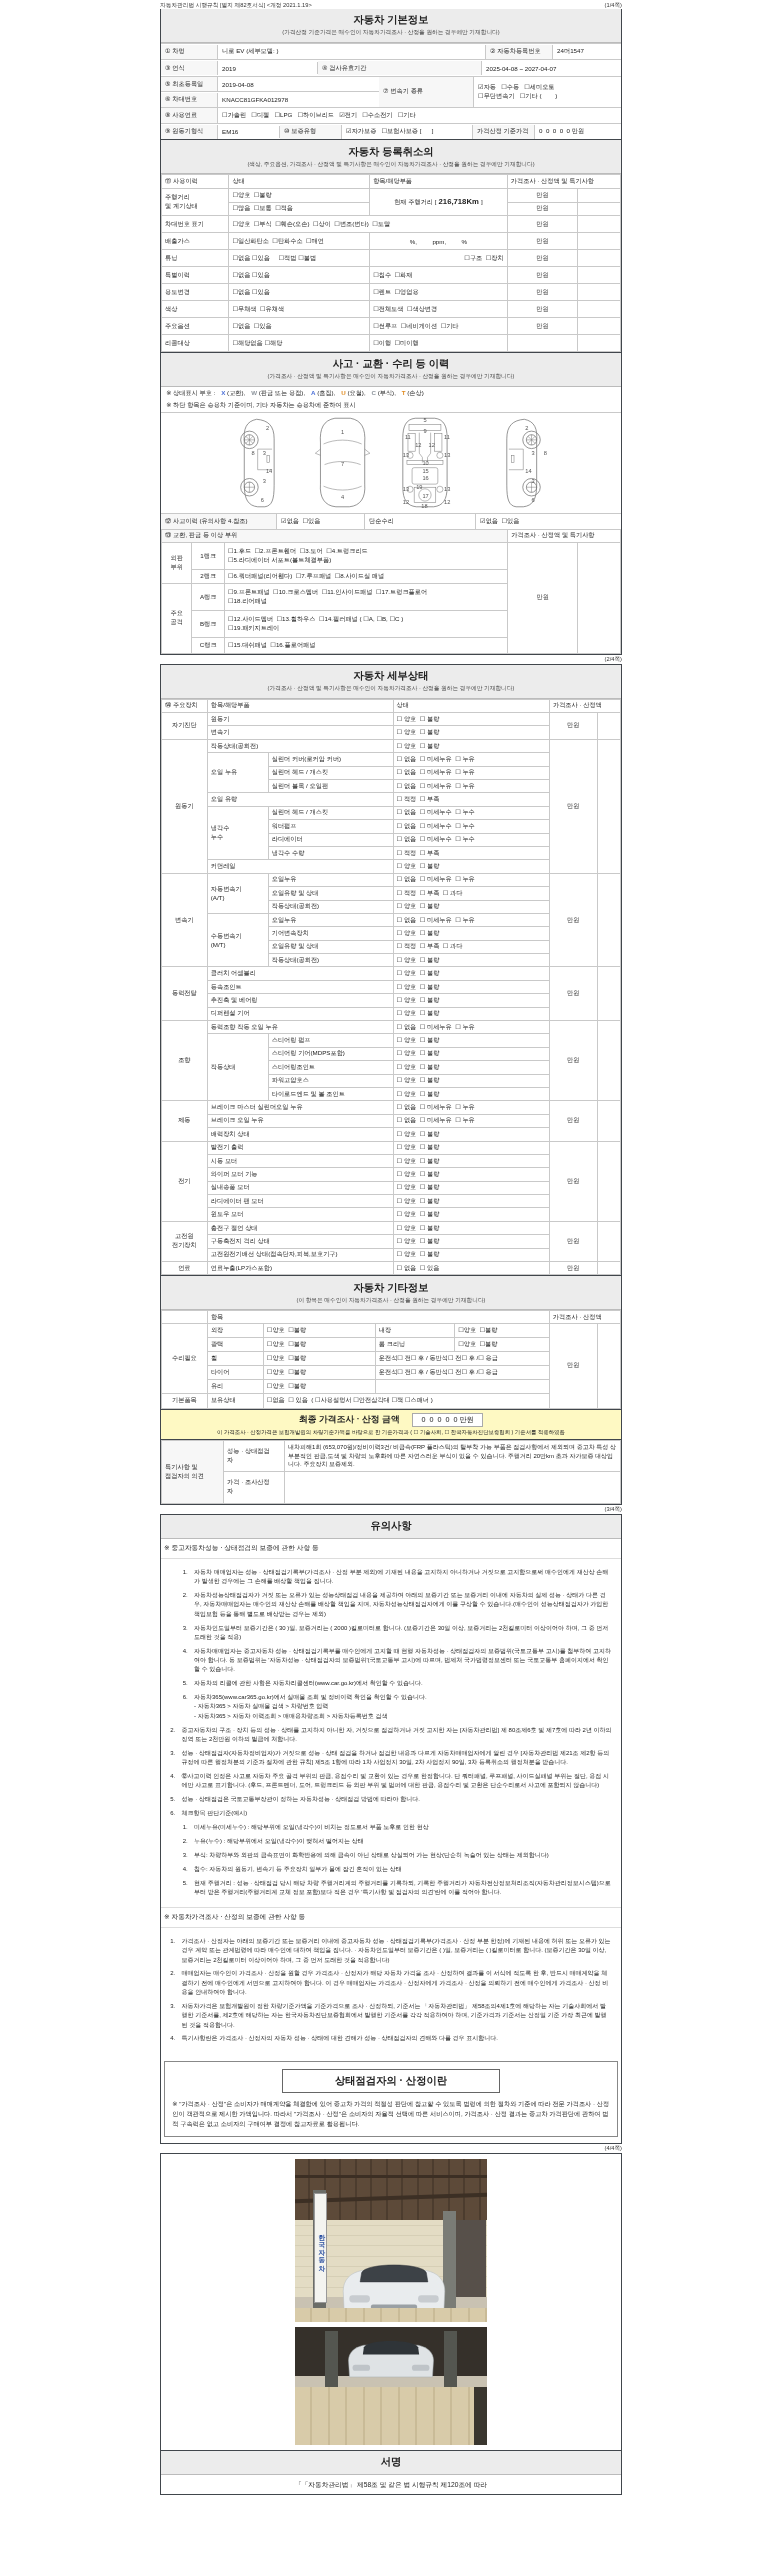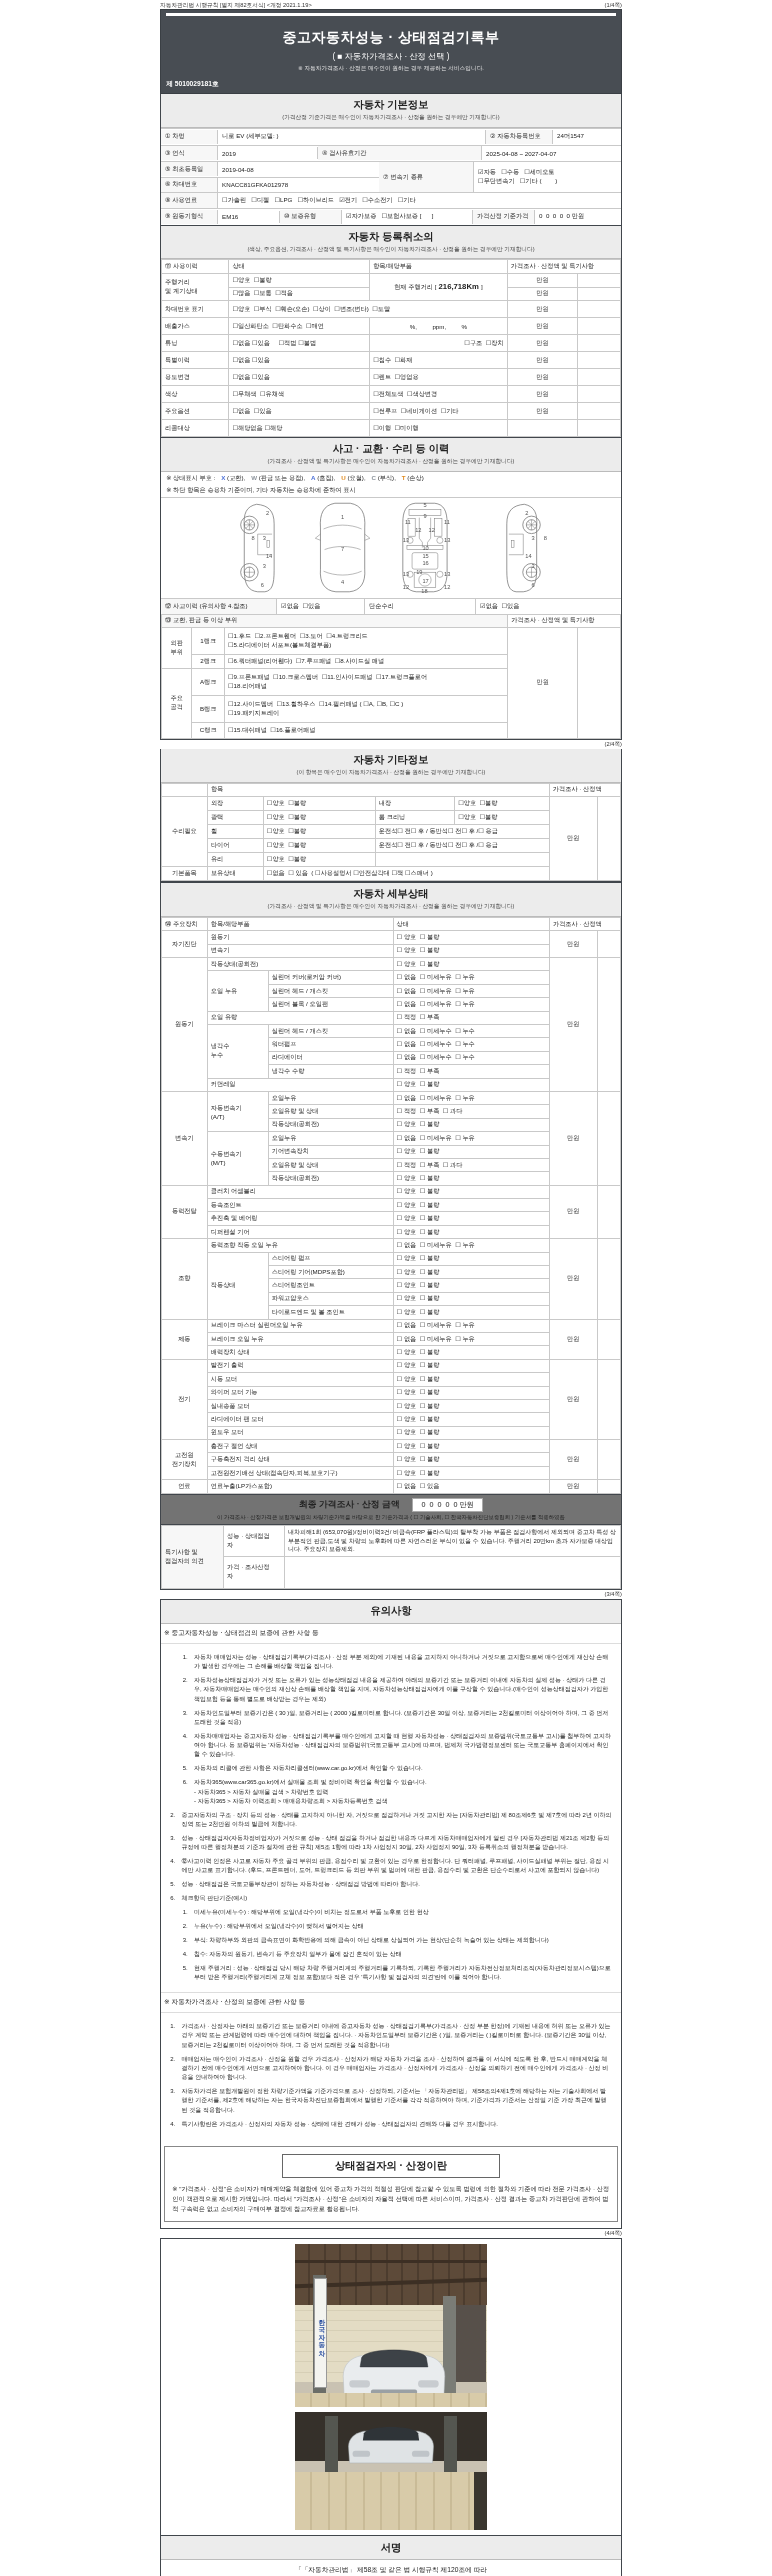--- a/index.html
+++ b/index.html
@@ -68,27 +68,20 @@
 </head>
 <body>
 
 <div class="page">
 
   <div class="meta">
     <span>자동차관리법 시행규칙 [별지 제82호서식] &lt;개정 2021.1.19&gt;</span>
     <span>(1/4쪽)</span>
   </div>
 
-  <div class="dkhead">
-    <div class="wline"></div>
-    <div class="t1">중고자동차성능 · 상태점검기록부</div>
-    <div class="t2">( ■ 자동차가격조사 · 산정 선택 )</div>
-    <div class="t3">※ 자동차가격조사 · 산정은 매수인이 원하는 경우 제공하는 서비스입니다.</div>
-    <div class="docno">제 5010029181호</div>
-  </div>
 
   <div class="sec">
     <div class="band">
       <div class="bt">자동차 기본정보</div>
       <div class="bs">(가격산정 기준가격은 매수인이 자동차가격조사 · 산정을 원하는 경우에만 기재합니다)</div>
     </div>
     <div class="brow" style="height:15.5px;align-items:center;">
       <div class="bcell lab" style="width:57px">① 차명</div>
       <div class="bcell" style="width:268px">니로 EV (세부모델: )</div>
       <div class="bcell lab" style="width:67px">② 자동차등록번호</div>
@@ -385,20 +378,249 @@
       <tr style="height:15.5px">
         <td class="cen">C랭크</td>
         <td class="s">☐15.대쉬패널  ☐16.플로어패널</td>
       </tr>
     </tbody>
       </table>
   </div>
 
   <div class="pagemark">(2/4쪽)</div>
 
+  <div class="sec first">
+    <div class="band">
+      <div class="bt">자동차 세부상태</div>
+      <div class="bs">(가격조사 · 산정액 및 특기사항은 매수인이 자동차가격조사 · 산정을 원하는 경우에만 기재합니다)</div>
+    </div>
+    <table class="dt">
+      <colgroup>
+          <col style="width:45px">
+          <col style="width:60px">
+          <col style="width:123px">
+          <col style="width:154px">
+          <col style="width:47px">
+          <col style="width:23px">
+        </colgroup>
+      <tbody>
+          <tr style="height:13.4px">
+        <th>⑭ 주요장치</th>
+        <th colspan="2">항목/해당부품</th>
+        <th>상태</th>
+        <th colspan="2">가격조사 · 산정액</th>
+      </tr>
+      <tr style="height:13.4px">
+            <td rowspan="2" class="cen">자기진단</td>
+            <td colspan="2">원동기</td>
+            <td class="s">☐ 양호  ☐ 불량</td>
+            <td rowspan="2" class="price">만원</td>
+            <td rowspan="2"></td>
+          </tr>
+      <tr style="height:13.4px">
+            <td colspan="2">변속기</td>
+            <td class="s">☐ 양호  ☐ 불량</td>
+          </tr>
+      <tr style="height:13.4px">
+            <td rowspan="10" class="cen">원동기</td>
+            <td colspan="2">작동상태(공회전)</td>
+            <td class="s">☐ 양호  ☐ 불량</td>
+            <td rowspan="10" class="price">만원</td>
+            <td rowspan="10"></td>
+          </tr>
+      <tr style="height:13.4px">
+            <td rowspan="3" class="pre">오일 누유</td>
+            <td>실린더 커버(로커암 커버)</td>
+            <td class="s">☐ 없음  ☐ 미세누유  ☐ 누유</td>
+          </tr>
+      <tr style="height:13.4px">
+            <td>실린더 헤드 / 개스킷</td>
+            <td class="s">☐ 없음  ☐ 미세누유  ☐ 누유</td>
+          </tr>
+      <tr style="height:13.4px">
+            <td>실린더 블록 / 오일팬</td>
+            <td class="s">☐ 없음  ☐ 미세누유  ☐ 누유</td>
+          </tr>
+      <tr style="height:13.4px">
+            <td colspan="2">오일 유량</td>
+            <td class="s">☐ 적정  ☐ 부족</td>
+          </tr>
+      <tr style="height:13.4px">
+            <td rowspan="4" class="pre">냉각수
+누수</td>
+            <td>실린더 헤드 / 개스킷</td>
+            <td class="s">☐ 없음  ☐ 미세누수  ☐ 누수</td>
+          </tr>
+      <tr style="height:13.4px">
+            <td>워터펌프</td>
+            <td class="s">☐ 없음  ☐ 미세누수  ☐ 누수</td>
+          </tr>
+      <tr style="height:13.4px">
+            <td>라디에이터</td>
+            <td class="s">☐ 없음  ☐ 미세누수  ☐ 누수</td>
+          </tr>
+      <tr style="height:13.4px">
+            <td>냉각수 수량</td>
+            <td class="s">☐ 적정  ☐ 부족</td>
+          </tr>
+      <tr style="height:13.4px">
+            <td colspan="2">커먼레일</td>
+            <td class="s">☐ 양호  ☐ 불량</td>
+          </tr>
+      <tr style="height:13.4px">
+            <td rowspan="7" class="cen">변속기</td>
+            <td rowspan="3" class="pre">자동변속기
+(A/T)</td>
+            <td>오일누유</td>
+            <td class="s">☐ 없음  ☐ 미세누유  ☐ 누유</td>
+            <td rowspan="7" class="price">만원</td>
+            <td rowspan="7"></td>
+          </tr>
+      <tr style="height:13.4px">
+            <td>오일유량 및 상태</td>
+            <td class="s">☐ 적정  ☐ 부족  ☐ 과다</td>
+          </tr>
+      <tr style="height:13.4px">
+            <td>작동상태(공회전)</td>
+            <td class="s">☐ 양호  ☐ 불량</td>
+          </tr>
+      <tr style="height:13.4px">
+            <td rowspan="4" class="pre">수동변속기
+(M/T)</td>
+            <td>오일누유</td>
+            <td class="s">☐ 없음  ☐ 미세누유  ☐ 누유</td>
+          </tr>
+      <tr style="height:13.4px">
+            <td>기어변속장치</td>
+            <td class="s">☐ 양호  ☐ 불량</td>
+          </tr>
+      <tr style="height:13.4px">
+            <td>오일유량 및 상태</td>
+            <td class="s">☐ 적정  ☐ 부족  ☐ 과다</td>
+          </tr>
+      <tr style="height:13.4px">
+            <td>작동상태(공회전)</td>
+            <td class="s">☐ 양호  ☐ 불량</td>
+          </tr>
+      <tr style="height:13.4px">
+            <td rowspan="4" class="cen">동력전달</td>
+            <td colspan="2">클러치 어셈블리</td>
+            <td class="s">☐ 양호  ☐ 불량</td>
+            <td rowspan="4" class="price">만원</td>
+            <td rowspan="4"></td>
+          </tr>
+      <tr style="height:13.4px">
+            <td colspan="2">등속조인트</td>
+            <td class="s">☐ 양호  ☐ 불량</td>
+          </tr>
+      <tr style="height:13.4px">
+            <td colspan="2">추진축 및 베어링</td>
+            <td class="s">☐ 양호  ☐ 불량</td>
+          </tr>
+      <tr style="height:13.4px">
+            <td colspan="2">디퍼렌셜 기어</td>
+            <td class="s">☐ 양호  ☐ 불량</td>
+          </tr>
+      <tr style="height:13.4px">
+            <td rowspan="6" class="cen">조향</td>
+            <td colspan="2">동력조향 작동 오일 누유</td>
+            <td class="s">☐ 없음  ☐ 미세누유  ☐ 누유</td>
+            <td rowspan="6" class="price">만원</td>
+            <td rowspan="6"></td>
+          </tr>
+      <tr style="height:13.4px">
+            <td rowspan="5">작동상태</td>
+            <td>스티어링 펌프</td>
+            <td class="s">☐ 양호  ☐ 불량</td>
+          </tr>
+      <tr style="height:13.4px">
+            <td>스티어링 기어(MDPS포함)</td>
+            <td class="s">☐ 양호  ☐ 불량</td>
+          </tr>
+      <tr style="height:13.4px">
+            <td>스티어링조인트</td>
+            <td class="s">☐ 양호  ☐ 불량</td>
+          </tr>
+      <tr style="height:13.4px">
+            <td>파워고압호스</td>
+            <td class="s">☐ 양호  ☐ 불량</td>
+          </tr>
+      <tr style="height:13.4px">
+            <td>타이로드엔드 및 볼 조인트</td>
+            <td class="s">☐ 양호  ☐ 불량</td>
+          </tr>
+      <tr style="height:13.4px">
+            <td rowspan="3" class="cen">제동</td>
+            <td colspan="2">브레이크 마스터 실린더오일 누유</td>
+            <td class="s">☐ 없음  ☐ 미세누유  ☐ 누유</td>
+            <td rowspan="3" class="price">만원</td>
+            <td rowspan="3"></td>
+          </tr>
+      <tr style="height:13.4px">
+            <td colspan="2">브레이크 오일 누유</td>
+            <td class="s">☐ 없음  ☐ 미세누유  ☐ 누유</td>
+          </tr>
+      <tr style="height:13.4px">
+            <td colspan="2">배력장치 상태</td>
+            <td class="s">☐ 양호  ☐ 불량</td>
+          </tr>
+      <tr style="height:13.4px">
+            <td rowspan="6" class="cen">전기</td>
+            <td colspan="2">발전기 출력</td>
+            <td class="s">☐ 양호  ☐ 불량</td>
+            <td rowspan="6" class="price">만원</td>
+            <td rowspan="6"></td>
+          </tr>
+      <tr style="height:13.4px">
+            <td colspan="2">시동 모터</td>
+            <td class="s">☐ 양호  ☐ 불량</td>
+          </tr>
+      <tr style="height:13.4px">
+            <td colspan="2">와이퍼 모터 기능</td>
+            <td class="s">☐ 양호  ☐ 불량</td>
+          </tr>
+      <tr style="height:13.4px">
+            <td colspan="2">실내송풍 모터</td>
+            <td class="s">☐ 양호  ☐ 불량</td>
+          </tr>
+      <tr style="height:13.4px">
+            <td colspan="2">라디에이터 팬 모터</td>
+            <td class="s">☐ 양호  ☐ 불량</td>
+          </tr>
+      <tr style="height:13.4px">
+            <td colspan="2">윈도우 모터</td>
+            <td class="s">☐ 양호  ☐ 불량</td>
+          </tr>
+      <tr style="height:13.4px">
+            <td rowspan="3" class="cen pre">고전원
+전기장치</td>
+            <td colspan="2">충전구 절연 상태</td>
+            <td class="s">☐ 양호  ☐ 불량</td>
+            <td rowspan="3" class="price">만원</td>
+            <td rowspan="3"></td>
+          </tr>
+      <tr style="height:13.4px">
+            <td colspan="2">구동축전지 격리 상태</td>
+            <td class="s">☐ 양호  ☐ 불량</td>
+          </tr>
+      <tr style="height:13.4px">
+            <td colspan="2">고전원전기배선 상태(접속단자,피복,보호기구)</td>
+            <td class="s">☐ 양호  ☐ 불량</td>
+          </tr>
+      <tr style="height:13.4px">
+            <td class="cen">연료</td>
+            <td colspan="2">연료누출(LP가스포함)</td>
+            <td class="s">☐ 없음  ☐ 있음</td>
+            <td class="price">만원</td>
+            <td></td>
+          </tr>
+    </tbody>
+      </table>
+  </div>
+
   <div class="sec">
     <div class="band">
       <div class="bt">자동차 기타정보</div>
       <div class="bs">(이 항목은 매수인이 자동차가격조사 · 산정을 원하는 경우에만 기재합니다)</div>
     </div>
     <table>
       <colgroup>
           <col style="width:45px">
           <col style="width:55px">
           <col style="width:110px">
@@ -445,250 +667,21 @@
           </tr>
       <tr style="height:14.4px">
             <td class="cen">기본품목</td>
             <td>보유상태</td>
             <td colspan="3" class="s">☐없음  ☐ 있음  ( ☐사용설명서 ☐안전삼각대 ☐잭 ☐스패너 )</td>
           </tr>
     </tbody>
       </table>
   </div>
 
-  <div class="sec first">
-    <div class="band">
-      <div class="bt">자동차 세부상태</div>
-      <div class="bs">(가격조사 · 산정액 및 특기사항은 매수인이 자동차가격조사 · 산정을 원하는 경우에만 기재합니다)</div>
-    </div>
-    <table class="dt">
-      <colgroup>
-          <col style="width:45px">
-          <col style="width:60px">
-          <col style="width:123px">
-          <col style="width:154px">
-          <col style="width:47px">
-          <col style="width:23px">
-        </colgroup>
-      <tbody>
-          <tr style="height:13.4px">
-        <th>⑭ 주요장치</th>
-        <th colspan="2">항목/해당부품</th>
-        <th>상태</th>
-        <th colspan="2">가격조사 · 산정액</th>
-      </tr>
-      <tr style="height:13.4px">
-            <td rowspan="2" class="cen">자기진단</td>
-            <td colspan="2">원동기</td>
-            <td class="s">☐ 양호  ☐ 불량</td>
-            <td rowspan="2" class="price">만원</td>
-            <td rowspan="2"></td>
-          </tr>
-      <tr style="height:13.4px">
-            <td colspan="2">변속기</td>
-            <td class="s">☐ 양호  ☐ 불량</td>
-          </tr>
-      <tr style="height:13.4px">
-            <td rowspan="10" class="cen">원동기</td>
-            <td colspan="2">작동상태(공회전)</td>
-            <td class="s">☐ 양호  ☐ 불량</td>
-            <td rowspan="10" class="price">만원</td>
-            <td rowspan="10"></td>
-          </tr>
-      <tr style="height:13.4px">
-            <td rowspan="3" class="pre">오일 누유</td>
-            <td>실린더 커버(로커암 커버)</td>
-            <td class="s">☐ 없음  ☐ 미세누유  ☐ 누유</td>
-          </tr>
-      <tr style="height:13.4px">
-            <td>실린더 헤드 / 개스킷</td>
-            <td class="s">☐ 없음  ☐ 미세누유  ☐ 누유</td>
-          </tr>
-      <tr style="height:13.4px">
-            <td>실린더 블록 / 오일팬</td>
-            <td class="s">☐ 없음  ☐ 미세누유  ☐ 누유</td>
-          </tr>
-      <tr style="height:13.4px">
-            <td colspan="2">오일 유량</td>
-            <td class="s">☐ 적정  ☐ 부족</td>
-          </tr>
-      <tr style="height:13.4px">
-            <td rowspan="4" class="pre">냉각수
-누수</td>
-            <td>실린더 헤드 / 개스킷</td>
-            <td class="s">☐ 없음  ☐ 미세누수  ☐ 누수</td>
-          </tr>
-      <tr style="height:13.4px">
-            <td>워터펌프</td>
-            <td class="s">☐ 없음  ☐ 미세누수  ☐ 누수</td>
-          </tr>
-      <tr style="height:13.4px">
-            <td>라디에이터</td>
-            <td class="s">☐ 없음  ☐ 미세누수  ☐ 누수</td>
-          </tr>
-      <tr style="height:13.4px">
-            <td>냉각수 수량</td>
-            <td class="s">☐ 적정  ☐ 부족</td>
-          </tr>
-      <tr style="height:13.4px">
-            <td colspan="2">커먼레일</td>
-            <td class="s">☐ 양호  ☐ 불량</td>
-          </tr>
-      <tr style="height:13.4px">
-            <td rowspan="7" class="cen">변속기</td>
-            <td rowspan="3" class="pre">자동변속기
-(A/T)</td>
-            <td>오일누유</td>
-            <td class="s">☐ 없음  ☐ 미세누유  ☐ 누유</td>
-            <td rowspan="7" class="price">만원</td>
-            <td rowspan="7"></td>
-          </tr>
-      <tr style="height:13.4px">
-            <td>오일유량 및 상태</td>
-            <td class="s">☐ 적정  ☐ 부족  ☐ 과다</td>
-          </tr>
-      <tr style="height:13.4px">
-            <td>작동상태(공회전)</td>
-            <td class="s">☐ 양호  ☐ 불량</td>
-          </tr>
-      <tr style="height:13.4px">
-            <td rowspan="4" class="pre">수동변속기
-(M/T)</td>
-            <td>오일누유</td>
-            <td class="s">☐ 없음  ☐ 미세누유  ☐ 누유</td>
-          </tr>
-      <tr style="height:13.4px">
-            <td>기어변속장치</td>
-            <td class="s">☐ 양호  ☐ 불량</td>
-          </tr>
-      <tr style="height:13.4px">
-            <td>오일유량 및 상태</td>
-            <td class="s">☐ 적정  ☐ 부족  ☐ 과다</td>
-          </tr>
-      <tr style="height:13.4px">
-            <td>작동상태(공회전)</td>
-            <td class="s">☐ 양호  ☐ 불량</td>
-          </tr>
-      <tr style="height:13.4px">
-            <td rowspan="4" class="cen">동력전달</td>
-            <td colspan="2">클러치 어셈블리</td>
-            <td class="s">☐ 양호  ☐ 불량</td>
-            <td rowspan="4" class="price">만원</td>
-            <td rowspan="4"></td>
-          </tr>
-      <tr style="height:13.4px">
-            <td colspan="2">등속조인트</td>
-            <td class="s">☐ 양호  ☐ 불량</td>
-          </tr>
-      <tr style="height:13.4px">
-            <td colspan="2">추진축 및 베어링</td>
-            <td class="s">☐ 양호  ☐ 불량</td>
-          </tr>
-      <tr style="height:13.4px">
-            <td colspan="2">디퍼렌셜 기어</td>
-            <td class="s">☐ 양호  ☐ 불량</td>
-          </tr>
-      <tr style="height:13.4px">
-            <td rowspan="6" class="cen">조향</td>
-            <td colspan="2">동력조향 작동 오일 누유</td>
-            <td class="s">☐ 없음  ☐ 미세누유  ☐ 누유</td>
-            <td rowspan="6" class="price">만원</td>
-            <td rowspan="6"></td>
-          </tr>
-      <tr style="height:13.4px">
-            <td rowspan="5">작동상태</td>
-            <td>스티어링 펌프</td>
-            <td class="s">☐ 양호  ☐ 불량</td>
-          </tr>
-      <tr style="height:13.4px">
-            <td>스티어링 기어(MDPS포함)</td>
-            <td class="s">☐ 양호  ☐ 불량</td>
-          </tr>
-      <tr style="height:13.4px">
-            <td>스티어링조인트</td>
-            <td class="s">☐ 양호  ☐ 불량</td>
-          </tr>
-      <tr style="height:13.4px">
-            <td>파워고압호스</td>
-            <td class="s">☐ 양호  ☐ 불량</td>
-          </tr>
-      <tr style="height:13.4px">
-            <td>타이로드엔드 및 볼 조인트</td>
-            <td class="s">☐ 양호  ☐ 불량</td>
-          </tr>
-      <tr style="height:13.4px">
-            <td rowspan="3" class="cen">제동</td>
-            <td colspan="2">브레이크 마스터 실린더오일 누유</td>
-            <td class="s">☐ 없음  ☐ 미세누유  ☐ 누유</td>
-            <td rowspan="3" class="price">만원</td>
-            <td rowspan="3"></td>
-          </tr>
-      <tr style="height:13.4px">
-            <td colspan="2">브레이크 오일 누유</td>
-            <td class="s">☐ 없음  ☐ 미세누유  ☐ 누유</td>
-          </tr>
-      <tr style="height:13.4px">
-            <td colspan="2">배력장치 상태</td>
-            <td class="s">☐ 양호  ☐ 불량</td>
-          </tr>
-      <tr style="height:13.4px">
-            <td rowspan="6" class="cen">전기</td>
-            <td colspan="2">발전기 출력</td>
-            <td class="s">☐ 양호  ☐ 불량</td>
-            <td rowspan="6" class="price">만원</td>
-            <td rowspan="6"></td>
-          </tr>
-      <tr style="height:13.4px">
-            <td colspan="2">시동 모터</td>
-            <td class="s">☐ 양호  ☐ 불량</td>
-          </tr>
-      <tr style="height:13.4px">
-            <td colspan="2">와이퍼 모터 기능</td>
-            <td class="s">☐ 양호  ☐ 불량</td>
-          </tr>
-      <tr style="height:13.4px">
-            <td colspan="2">실내송풍 모터</td>
-            <td class="s">☐ 양호  ☐ 불량</td>
-          </tr>
-      <tr style="height:13.4px">
-            <td colspan="2">라디에이터 팬 모터</td>
-            <td class="s">☐ 양호  ☐ 불량</td>
-          </tr>
-      <tr style="height:13.4px">
-            <td colspan="2">윈도우 모터</td>
-            <td class="s">☐ 양호  ☐ 불량</td>
-          </tr>
-      <tr style="height:13.4px">
-            <td rowspan="3" class="cen pre">고전원
-전기장치</td>
-            <td colspan="2">충전구 절연 상태</td>
-            <td class="s">☐ 양호  ☐ 불량</td>
-            <td rowspan="3" class="price">만원</td>
-            <td rowspan="3"></td>
-          </tr>
-      <tr style="height:13.4px">
-            <td colspan="2">구동축전지 격리 상태</td>
-            <td class="s">☐ 양호  ☐ 불량</td>
-          </tr>
-      <tr style="height:13.4px">
-            <td colspan="2">고전원전기배선 상태(접속단자,피복,보호기구)</td>
-            <td class="s">☐ 양호  ☐ 불량</td>
-          </tr>
-      <tr style="height:13.4px">
-            <td class="cen">연료</td>
-            <td colspan="2">연료누출(LP가스포함)</td>
-            <td class="s">☐ 없음  ☐ 있음</td>
-            <td class="price">만원</td>
-            <td></td>
-          </tr>
-    </tbody>
-      </table>
-  </div>
-
-  <div class="sec" style="background:#737373;padding:3.1px 4.1px;">
+  <div class="sec" style="background:#fef9c3;padding:3.1px 4.1px;">
     <div style="text-align:center;">
       <span style="font-size:8.8px;font-weight:bold;">최종 가격조사 · 산정 금액</span>
       <span class="s" style="display:inline-block;background:#fff;border:0.5px solid #aaa;padding:1px 8.2px;margin-left:10.3px;font-size:7.2px;">0  0  0  0  0 만원</span>
     </div>
     <div style="text-align:center;font-size:5.4px;margin-top:2.1px;">이 가격조사 · 산정가격은 보험개발원의 차량기준가액을 바탕으로 한 기준가격과 ( ☐ 기술사회, ☐ 한국자동차진단보증협회 ) 기준서를 적용하였음</div>
   </div>
 
   <div class="sec">
     <table>
       <colgroup>

